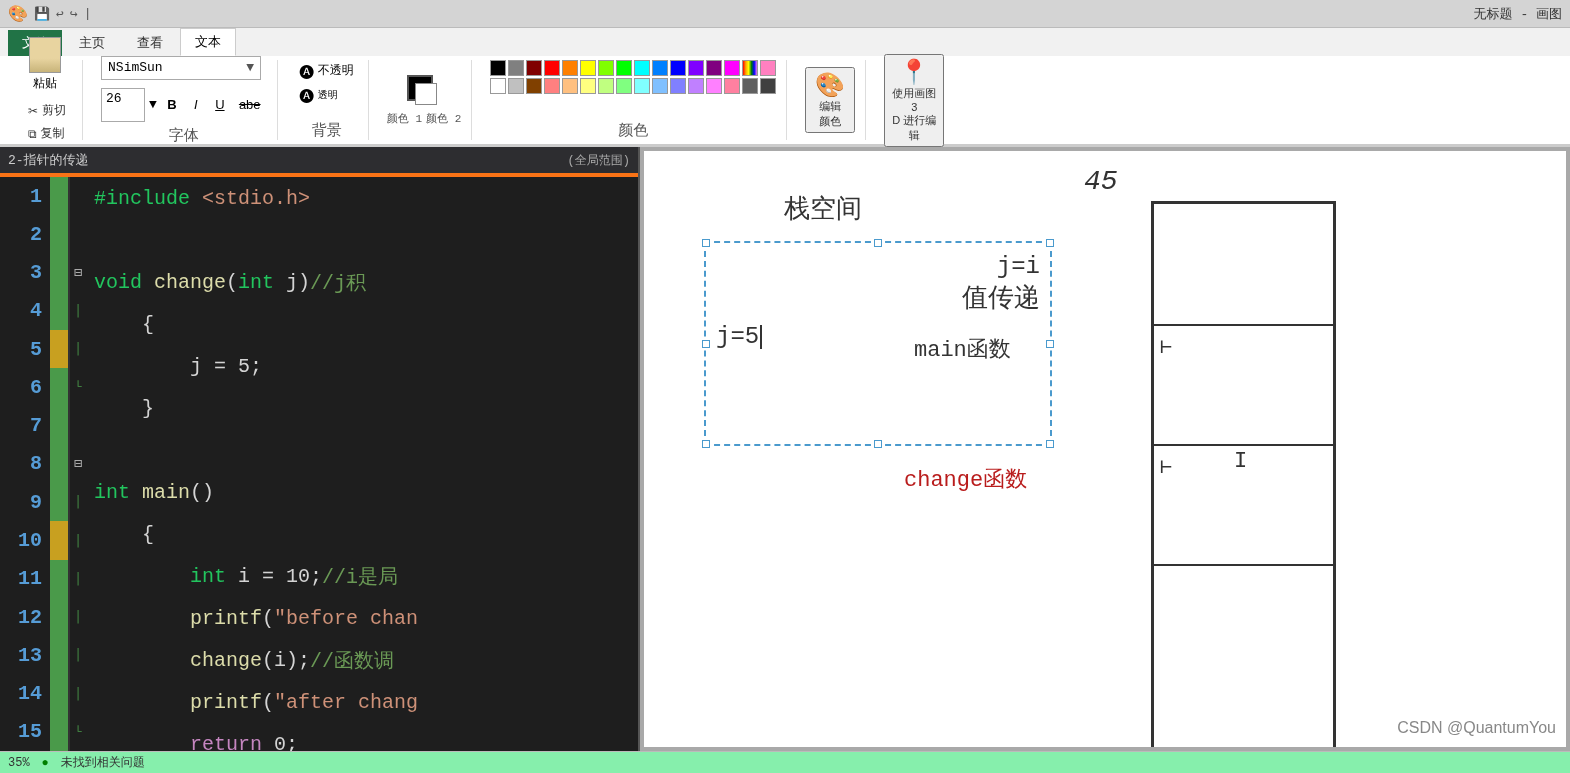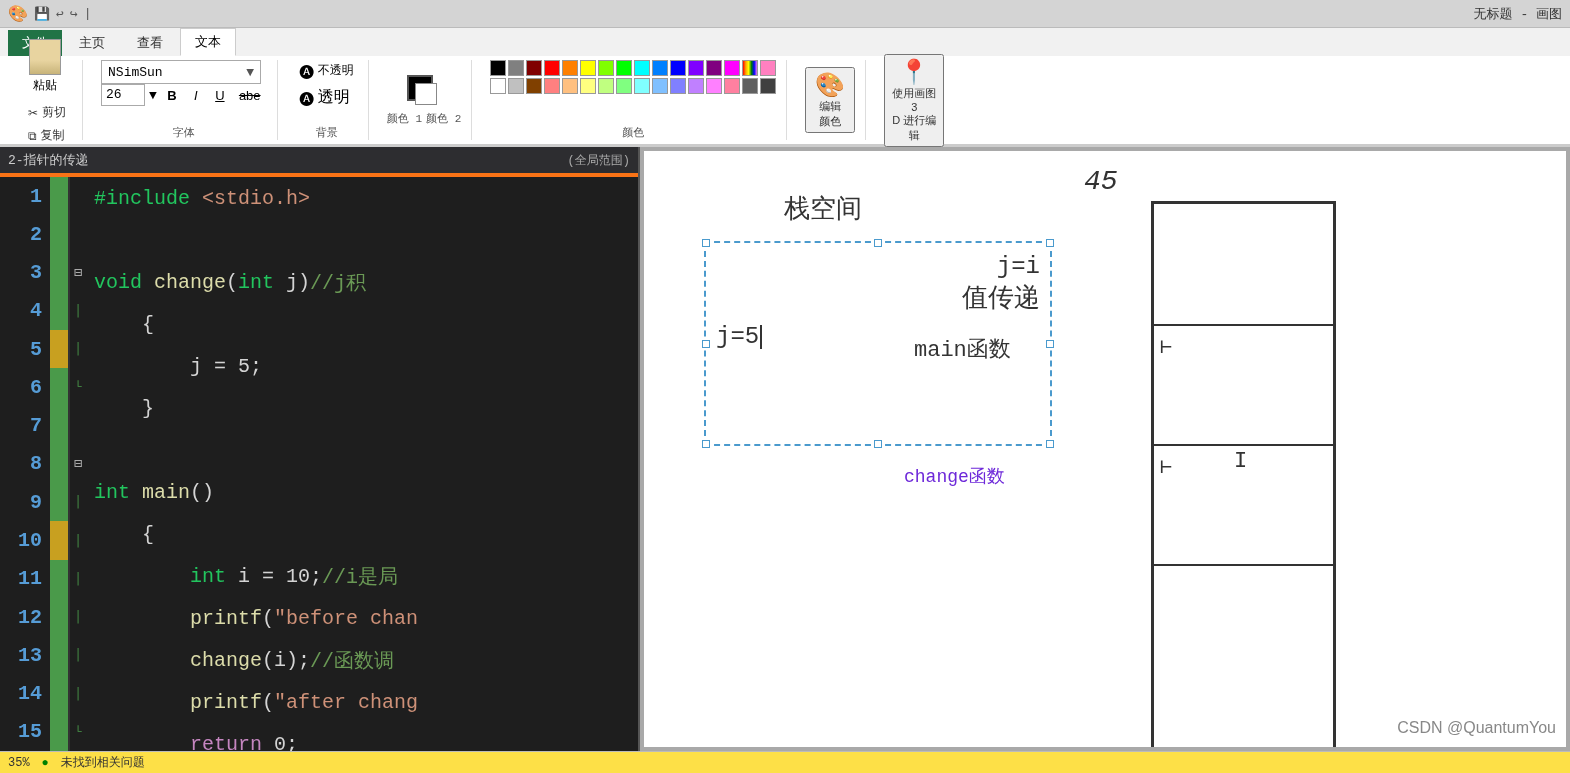--- a/index.html
+++ b/index.html
@@ -76,21 +76,21 @@
       flex-direction: column;
       align-items: center;
       gap: 4px;
       border-right: 1px solid #ddd;
       padding: 0 10px;
       height: 80px;
       justify-content: center;
     }
 
     .ribbon-group-label {
-      font-size: 11px;
+      font-size: 15px;
       color: #555;
       margin-top: auto;
     }
 
     .ribbon-group-content {
       display: flex;
       flex-direction: column;
       gap: 2px;
     }
 
@@ -123,21 +123,21 @@
       width: 32px;
       height: 36px;
       background: linear-gradient(to bottom, #e8d4a0 60%, #c8b47a 100%);
       border: 1px solid #999;
       position: relative;
     }
 
     .font-selector {
       display: flex;
       flex-direction: column;
-      gap: 0;
+      gap: 8px;
     }
 
     .font-name-box {
       display: flex;
       align-items: center;
       border: 1px solid #aaa;
       background: white;
       padding: 2px 6px;
       font-size: 13px;
       width: 160px;
@@ -149,21 +149,21 @@
       align-items: center;
       gap: 4px;
     }
 
     .font-size-box {
       border: 1px solid #aaa;
       background: white;
       padding: 2px 4px;
       font-size: 13px;
       width: 44px;
-      height: 22px;
+      height: 34px;
     }
 
     .font-style-btns {
       display: flex;
       gap: 2px;
     }
 
     .font-style-btn {
       border: 1px solid transparent;
       background: transparent;
@@ -418,21 +418,21 @@
       position: absolute;
       bottom: 10px;
       right: 10px;
       font-size: 16px;
       color: #888;
       font-family: Arial, sans-serif;
     }
 
     .bottom-bar {
       height: 22px;
-      background: #fde047;
+      background: #86efac;
       display: flex;
       align-items: center;
       padding: 0 8px;
       font-size: 12px;
       color: #333;
       border-top: 1px solid #bbb;
       gap: 12px;
     }
 
     .status-icon {
@@ -528,21 +528,21 @@
     </div>
 
     <div class="ribbon-group">
       <div class="transparency-btns">
         <div class="trans-btn">
           <span style="font-size:14px;">🅐</span>
           <span style="font-size:12px;">不透明</span>
         </div>
         <div class="trans-btn">
           <span style="font-size:14px;">🅐</span>
-          <span style="font-size:16px;">透明</span>
+          <span style="font-size:10px;">透明</span>
         </div>
       </div>
       <div class="ribbon-group-label">背景</div>
     </div>
 
     <div class="ribbon-group">
       <div class="color-main-swatches">
         <div style="display:flex;flex-direction:column;gap:2px;align-items:center;">
           <div style="position:relative;width:34px;height:34px;">
             <div class="color-main-swatch" style="background:#000000;position:absolute;top:0;left:0;width:26px;height:26px;"></div>
@@ -797,21 +797,21 @@
         <div style="position:absolute; top:50px; right:230px; width:185px; height:700px; border:3px solid #333; background:white;">
 
           <div style="position:absolute; top:120px; left:0; right:0; height:2px; background:#333;"></div>
 
           <div style="position:absolute; top:240px; left:0; right:0; height:2px; background:#333;"></div>
 
           <div style="position:absolute; top:360px; left:0; right:0; height:2px; background:#333;"></div>
 
           <div style="position:absolute; top:130px; left:-240px; font-size:22px; color:#333; white-space:nowrap; font-family:'Courier New',monospace;">main函数</div>
 
-          <div style="position:absolute; top:260px; left:-250px; font-size:18px; color:#6d28d9; white-space:nowrap; font-family:'Courier New',monospace;">change函数</div>
+          <div style="position:absolute; top:260px; left:-250px; font-size:22px; color:#b91c1c; white-space:nowrap; font-family:'Courier New',monospace;">change函数</div>
 
           <div style="position:absolute; top:130px; left:6px; font-size:20px; color:#333; font-family:'Courier New',monospace;">⊢</div>
 
           <div style="position:absolute; top:250px; left:6px; font-size:20px; color:#333; font-family:'Courier New',monospace;">⊢</div>
 
           <div style="position:absolute; top:245px; left:80px; font-size:22px; color:#333; font-family:'Courier New',monospace;">I</div>
 
         </div>
 
         <div class="csdn-watermark">CSDN @QuantumYou</div>

